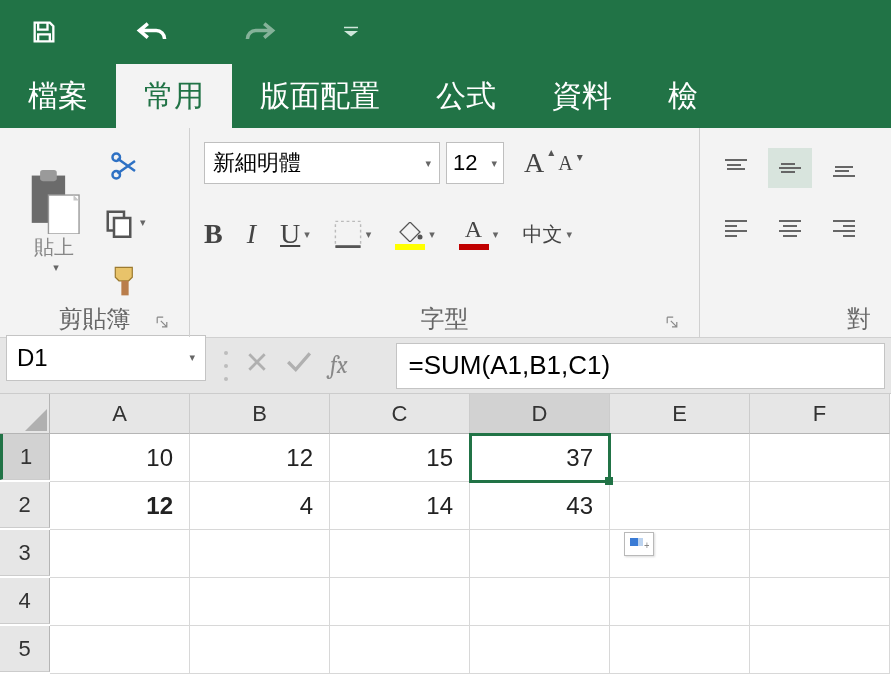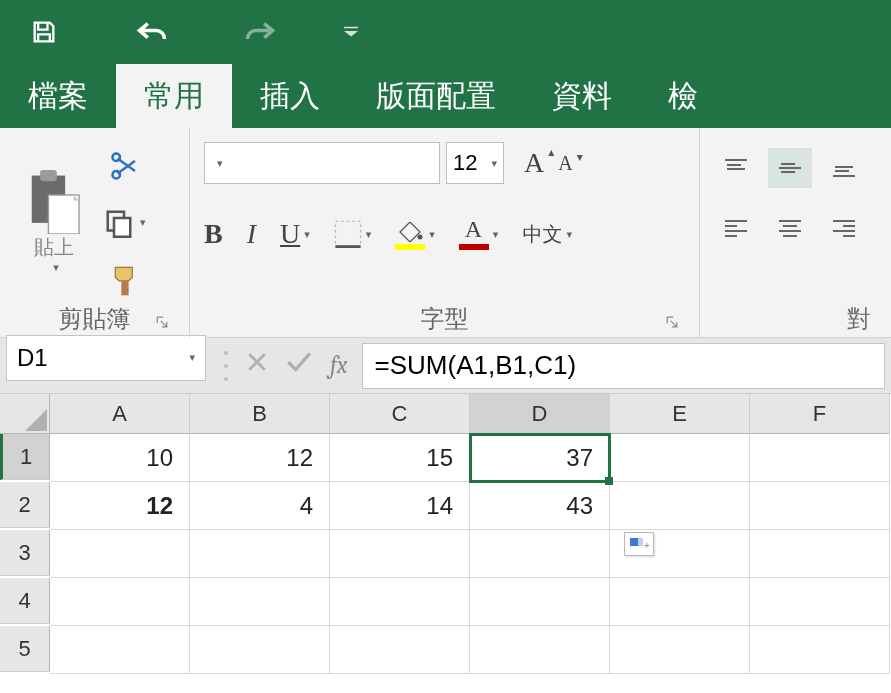--- a/index.html
+++ b/index.html
@@ -44,21 +44,21 @@
   
   .align-cell{ width:44px; height:40px; display:flex; align-items:center; justify-content:center;}
 
   
   .fx-row { height: 56px; background:#e6e6e6; display:flex; align-items:center; border-bottom:1px solid #ccc;}
   .namebox { width:200px; height:46px; margin:0 4px 16px 6px; background:#fff; border:1px solid #c4c4c4; display:flex; align-items:center; justify-content:space-between; padding:0 10px; font-size:24px; font-family:"Times New Roman",serif;}
   .fx-btns { display:flex; align-items:flex-start; gap:18px; padding:0 14px; color:#9a9a9a;}
   .fx-btns .sep{ width:4px; height:30px; display:flex; flex-direction:column; justify-content:space-between;}
   .fx-btns .sep span{width:4px;height:4px;background:#bdbdbd;border-radius:50%;}
   .fx-label{ font-style:italic; font-family:"Cambria","Times New Roman",serif; font-size:24px; color:#888;}
-  .formula-input{ flex:1; height:46px; background:#fff; border:1px solid #c4c4c4; margin-right:6px; padding:0 12px; font-size:26px; font-family:"Times New Roman",serif; display:flex; align-items:center;}
+  .formula-input{ flex:1; height:46px; background:#fff; border:1px solid #c4c4c4; margin-right:6px; padding:0 12px; font-size:26px; font-family:"Times New Roman",serif; display:flex; align-items:center;margin-left:34px;}
 
   
   .grid { display:grid; grid-template-columns: 50px repeat(6, 140px); font-family:"Times New Roman", serif;}
   .hdr { background:#e6e6e6; border-right:1px solid #ccc; border-bottom:1px solid #b5b5b5; height:40px; display:flex; align-items:center; justify-content:center; font-size:22px; color:#333;}
   .hdr.selected{ background:#d2d2d2; }
   .corner{ background:#e6e6e6; border-right:1px solid #b5b5b5; border-bottom:1px solid #b5b5b5; position:relative;}
   .corner::after{content:""; position:absolute; right:2px; bottom:2px; width:0;height:0;border-left:22px solid transparent; border-bottom:22px solid #b0b0b0;}
   .rowhdr{ background:#e6e6e6; border-right:1px solid #b5b5b5; border-bottom:1px solid #ccc; height:46px; display:flex; align-items:center; justify-content:center; font-size:22px; color:#333;}
   .rowhdr.selected{ background:#d2d2d2; border-left:3px solid #217346; }
   .cell{ border-right:1px solid #d8d8d8; border-bottom:1px solid #d8d8d8; height:48px; display:flex; align-items:center; justify-content:flex-end; padding:0 16px; font-size:24px; color:#222;}
@@ -91,22 +91,22 @@
   <div class="qat-caret">
     <svg width="14" height="14" viewBox="0 0 10 10">
         <path fill="#cfe6da" d="M0 2h10v1H0z M0 5l5 4 5-4z"></path>
       </svg>
   </div>
 </div>
 
 <div class="tabs">
   <div class="tab">檔案</div>
   <div class="tab active">常用</div>
-  <div class="tab">插入</div>
   <div class="tab">版面配置</div>
+  <div class="tab">公式</div>
   <div class="tab">資料</div>
   <div class="tab">檢</div>
 </div>
 
 <div class="ribbon">
 
   <div class="group" style="width:190px">
     <div class="group-body">
       <div class="col" style="align-items:center; width:80px;">
         <div class="btn" style="flex-direction:column; height:110px;">
@@ -150,20 +150,21 @@
             <path fill="none" stroke="#888" d="M1 1h5M1 1v5M4 4l5 5M9 5v4H5"></path>
           </svg>
       </span>
     </div>
   </div>
 
   <div class="group" style="width:510px">
     <div style="display:flex; flex-direction:column;">
       <div class="font-row1">
         <div class="font-name">
+          <span>新細明體</span>
           <span class="caret">▾</span>
         </div>
         <div class="font-size">
           <span>12</span>
           <span class="caret">▾</span>
         </div>
         <div class="grow-shrink">
           <div class="btn">
               <span class="lbl">A<span class="arrow">▴</span></span>
             </div>

